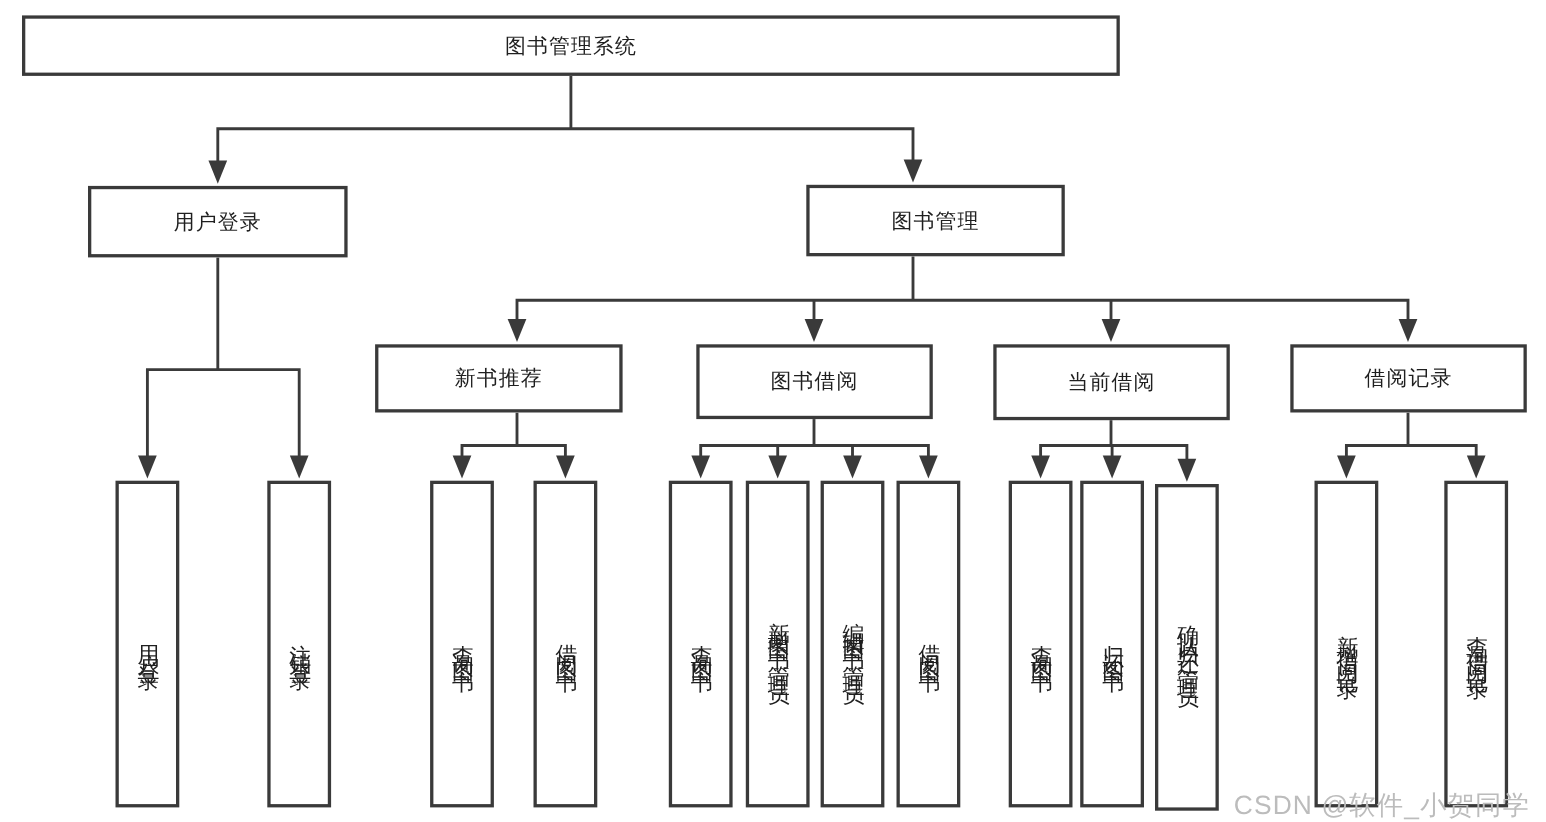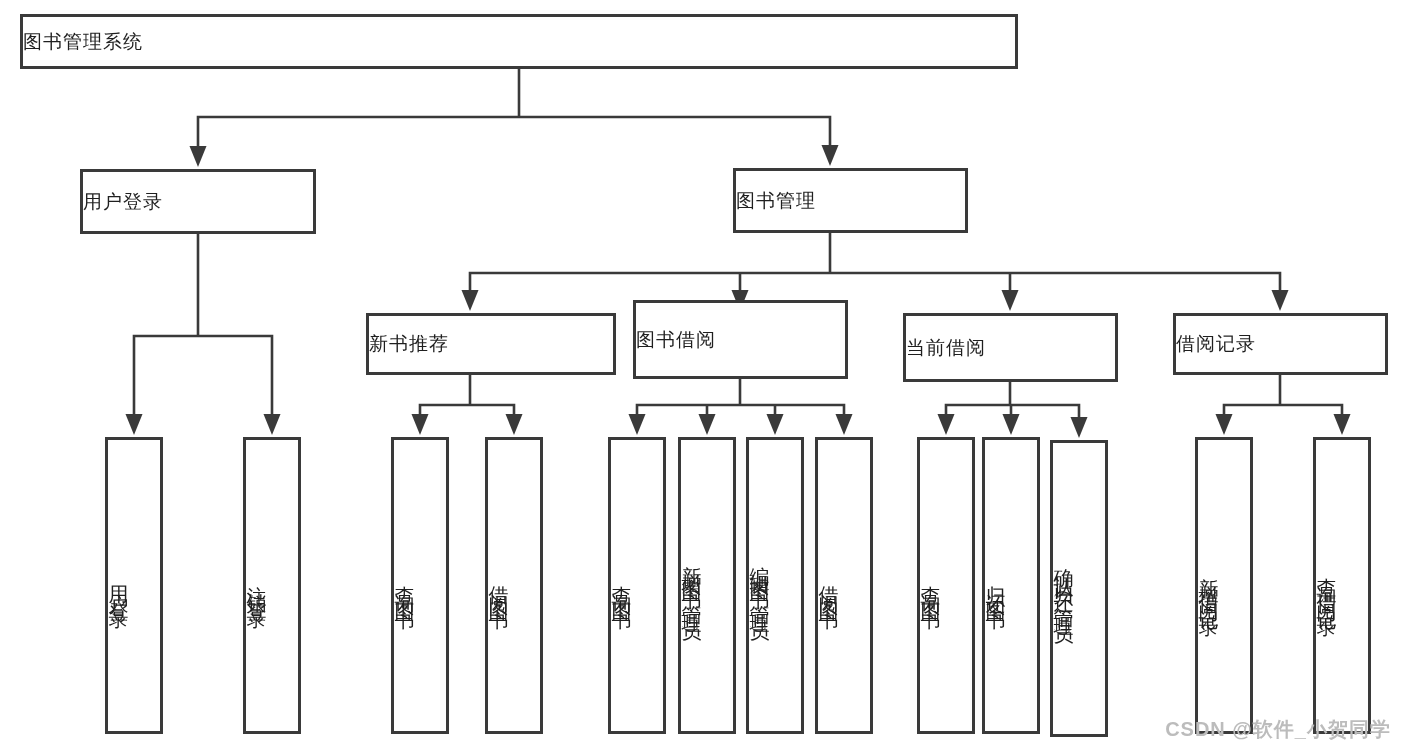--- a/index.html
+++ b/index.html
@@ -16,43 +16,42 @@
     overflow:hidden;
     font-family:"Liberation Sans","DejaVu Sans",sans-serif;
     color:var(--text);
   }
   #wires{position:absolute;left:0;top:0;width:1405px;height:747px;color:var(--line);}
   .box{
     position:absolute;
     box-sizing:border-box;
     background:#fff;
     border:3px solid var(--line);
-    display:flex;align-items:center;
+    display:flex;align-items:center;justify-content:center;
     font-size:19px;
     letter-spacing:1px;
     white-space:nowrap;
   }
   .leaf{
     width:58px;top:437px;height:297px;
   }
   .leaf .vtxt{
     writing-mode:vertical-rl;
     text-orientation:mixed;
     font-size:20px;
     letter-spacing:8px;
     line-height:1.05;
   }
   #watermark{
     position:absolute;
     top:716px;right:14px;
-    font-size:20px;
+    font-size:24px;
     color:var(--watermark);
     letter-spacing:1px;
     white-space:nowrap;
-    font-weight:bold;
   }
 </style>
 </head>
 <body>
 
 <div id="stage">
 
   <svg id="wires" viewBox="0 0 1405 747" xmlns="http://www.w3.org/2000/svg" aria-hidden="true">
     <g stroke="currentColor" stroke-width="2.6" fill="none">
 
@@ -109,24 +108,24 @@
     <span>图书管理系统</span>
   </div>
 
   <div class="box" style="left:80px;top:169px;width:236px;height:65px;">
     <span>用户登录</span>
   </div>
   <div class="box" style="left:733px;top:168px;width:235px;height:65px;">
     <span>图书管理</span>
   </div>
 
-  <div class="box" style="left:366px;top:313px;width:250px;height:62px;">
+  <div class="box" style="left:341px;top:313px;width:225px;height:62px;">
     <span>新书推荐</span>
   </div>
-  <div class="box" style="left:633px;top:300px;width:215px;height:79px;">
+  <div class="box" style="left:633px;top:313px;width:215px;height:68px;">
     <span>图书借阅</span>
   </div>
   <div class="box" style="left:903px;top:313px;width:215px;height:69px;">
     <span>当前借阅</span>
   </div>
   <div class="box" style="left:1173px;top:313px;width:215px;height:62px;">
     <span>借阅记录</span>
   </div>
 
   <div class="box leaf" style="left:105px;">

